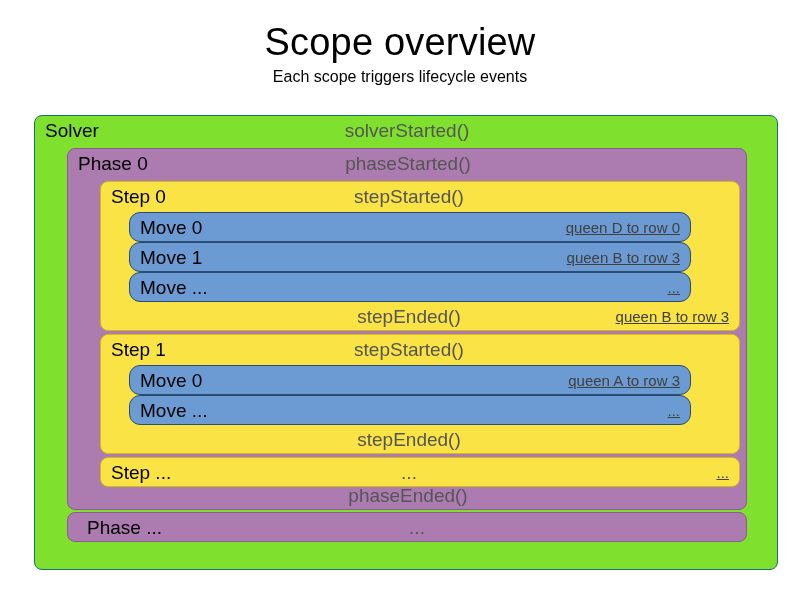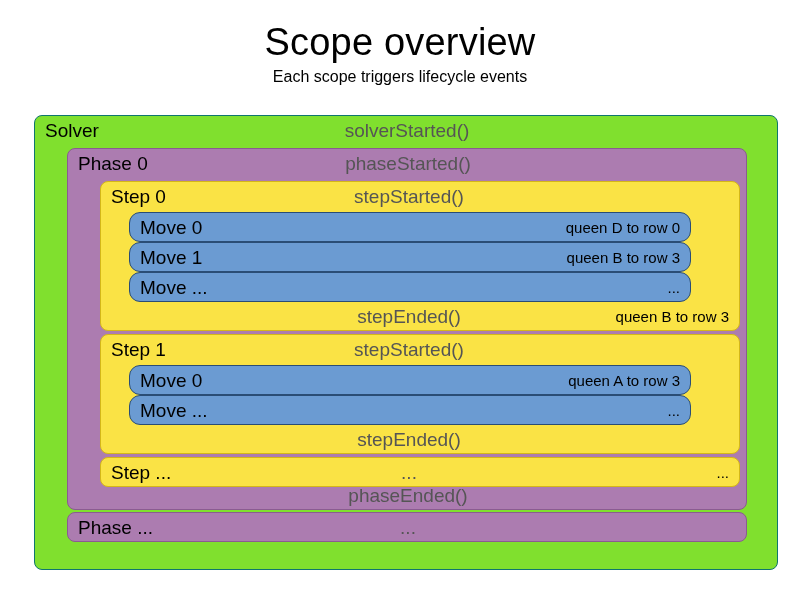--- a/index.html
+++ b/index.html
@@ -113,23 +113,24 @@
     color: #000000;
     white-space: nowrap;
   }
   .lbl-right {
     position: absolute;
     right: 10px;
     top: 0;
     height: 30px;
     line-height: 30px;
     font-size: 15px;
-    color: #000000;
+    color: #404040;
     text-align: right;
     white-space: nowrap;
+    text-decoration: underline;
   }
   .lbl-right.small-dots {
     font-size: 15px;
   }
 
   
   .center-page {
     position: absolute;
     top: 0;
     height: 30px;
@@ -247,21 +248,21 @@
       </div>
 
       <div class="row" style="top:332px;">
         <div class="row-inner">
           <span class="center-page" style="left:-60px; width:800px;">phaseEnded()</span>
         </div>
       </div>
     </div>
 
     <div class="scope scope-phase-ellipsis">
-      <div class="row" style="top:0;">
+      <div class="row" style="top:0;padding-left:9px;">
         <div class="row-inner">
           <span class="lbl-left">Phase ...</span>
           <span class="center-page" style="left:-60px; width:800px;">...</span>
         </div>
       </div>
     </div>
 
 
   </div>
 </div>

